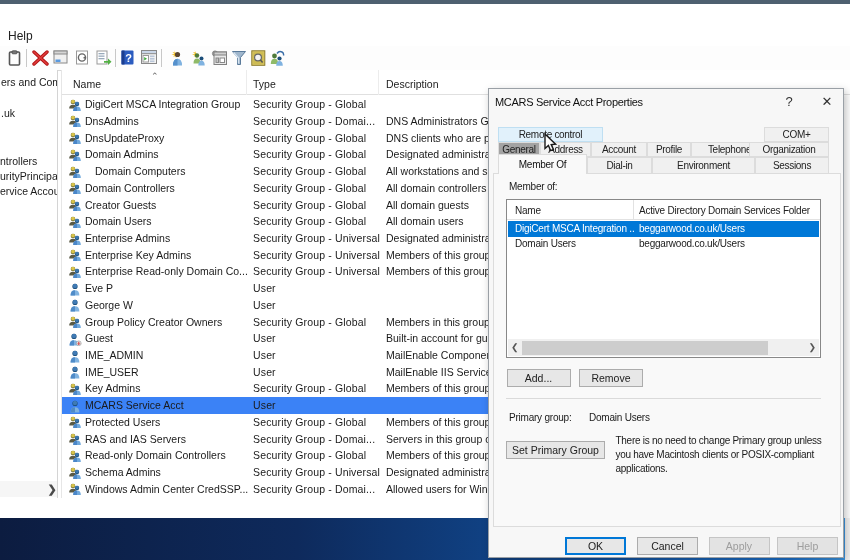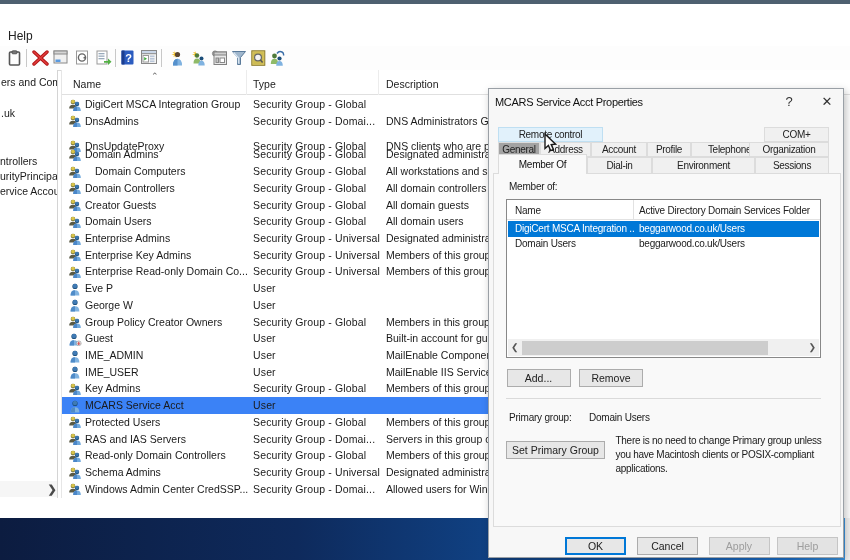--- a/index.html
+++ b/index.html
@@ -157,21 +157,21 @@
         <div class="abs t11" style="left:324px;top:2px;"></div>
       </div>
 <div class="abs" style="left:0;top:42.9px;width:789px;height:16.72px;">
         <div class="abs" style="left:6px;top:1.5px;width:14px;height:13px;"><svg width="14" height="13" viewBox="0 0 14 13">
             <use href="#icg"></use>
           </svg></div>
         <div class="abs t11" style="left:23px;top:2px;">DnsAdmins</div>
         <div class="abs t11" style="left:191px;top:2px;letter-spacing:0.15px;">Security Group - Domai...</div>
         <div class="abs t11" style="left:324px;top:2px;">DNS Administrators Group</div>
       </div>
-<div class="abs" style="left:0;top:59.6px;width:789px;height:16.72px;margin-top:8px;">
+<div class="abs" style="left:0;top:59.6px;width:789px;height:16.72px;">
         <div class="abs" style="left:6px;top:1.5px;width:14px;height:13px;"><svg width="14" height="13" viewBox="0 0 14 13">
             <use href="#icg"></use>
           </svg></div>
         <div class="abs t11" style="left:23px;top:2px;">DnsUpdateProxy</div>
         <div class="abs t11" style="left:191px;top:2px;letter-spacing:0.15px;">Security Group - Global</div>
         <div class="abs t11" style="left:324px;top:2px;">DNS clients who are permitted t</div>
       </div>
 <div class="abs" style="left:0;top:76.4px;width:789px;height:16.72px;">
         <div class="abs" style="left:6px;top:1.5px;width:14px;height:13px;"><svg width="14" height="13" viewBox="0 0 14 13">
             <use href="#icg"></use>

